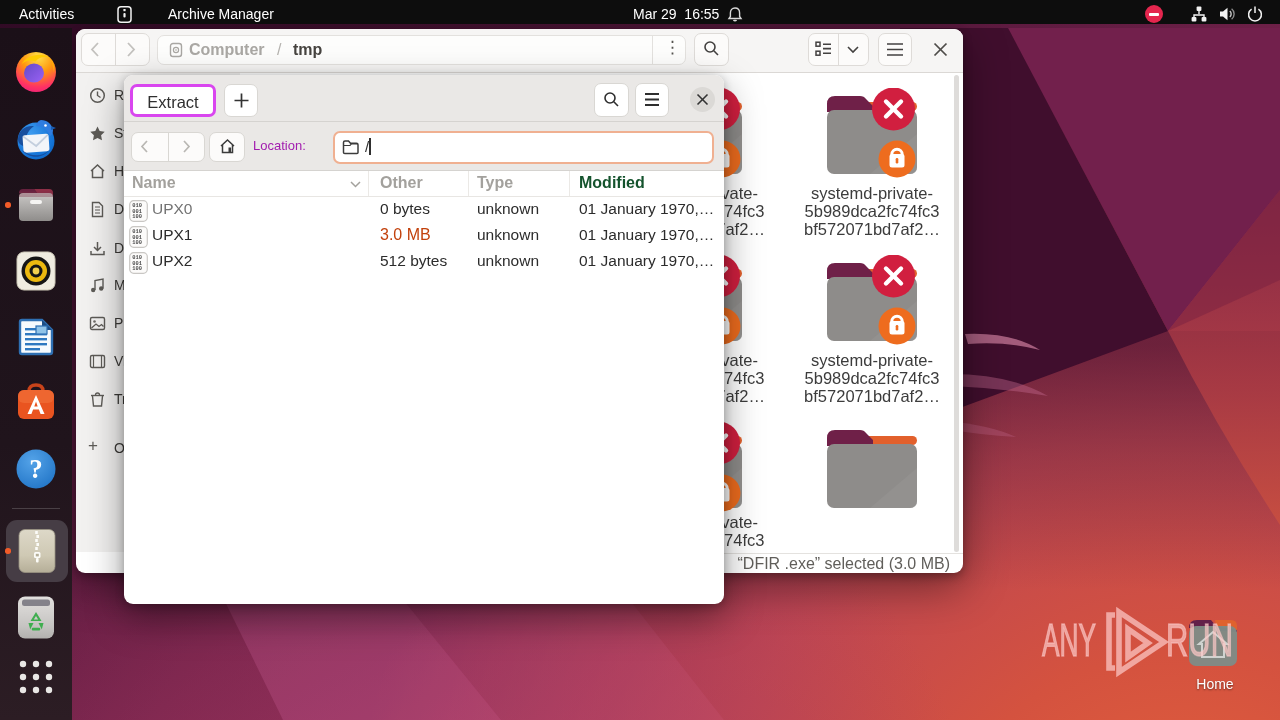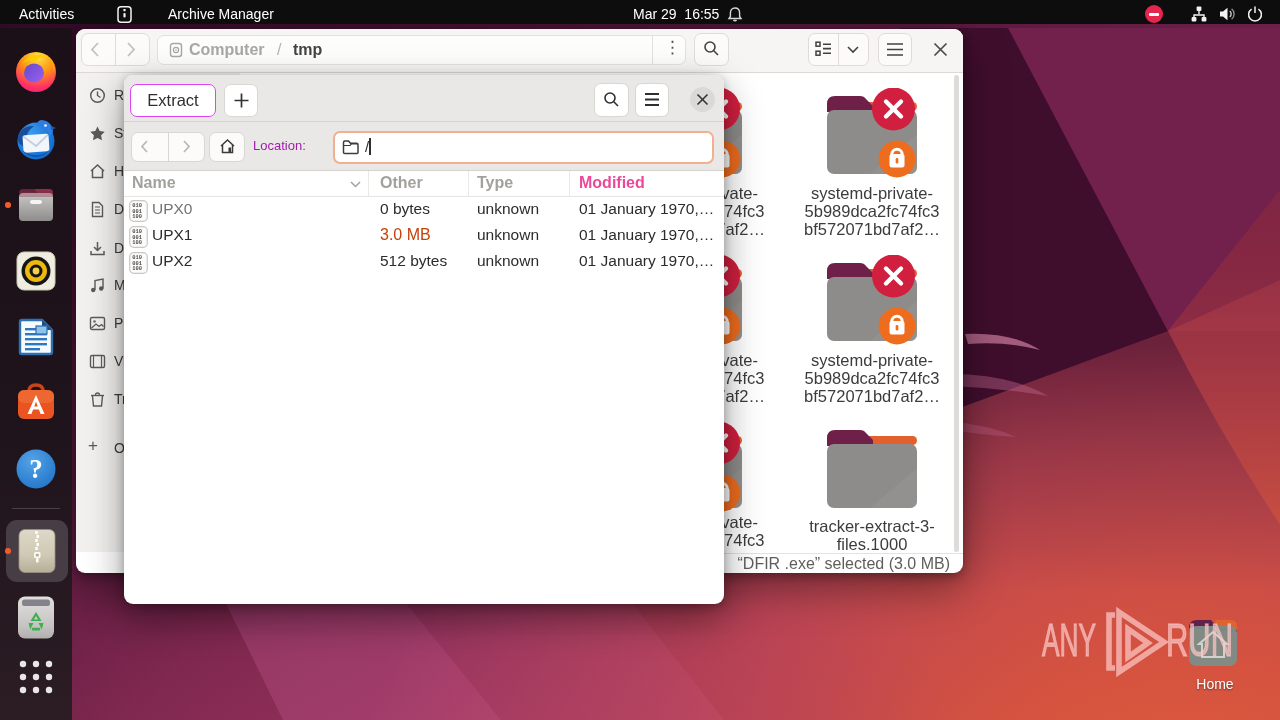--- a/index.html
+++ b/index.html
@@ -243,34 +243,33 @@
 
   <svg class="abs" style="left:748px;top:226px" width="96" height="92" viewBox="0 0 96 92">
 <use href="#folderbase"></use>
         <use href="#fbadges"></use>
       </svg>
   <div class="abs" style="left:716px;top:322px;width:160px;text-align:center;font-size:16.5px;line-height:18px;color:#3c3c3c;">systemd-private-<br>5b989dca2fc74fc3<br>bf572071bd7af2…</div>
 
   <svg class="abs" style="left:748px;top:393px" width="96" height="92" viewBox="0 0 96 92">
 <use href="#folderbase"></use>
       </svg>
-  <div class="abs" style="left:716px;top:488px;width:160px;text-align:center;font-size:16.5px;line-height:18px;color:#3c3c3c;">tracker-extract-3-<br>files.1000</div>
 
   <div class="abs" style="left:164px;top:524px;width:723px;height:1px;background:#e4e2df;"></div>
   <div class="abs" style="left:0;top:526px;width:874px;text-align:right;font-size:16px;color:#605e5a;">“DFIR .exe” selected (3.0 MB)</div>
 
   <div class="abs" style="left:878px;top:46px;width:5px;height:477px;background:#dedcda;border-radius:3px;"></div>
 </div>
 
 <div class="abs" id="dlg" style="left:124px;top:75px;width:600px;height:529px;background:#ffffff;border-radius:9px;box-shadow:0 14px 38px rgba(0,0,0,.40), 0 2px 10px rgba(0,0,0,.24);overflow:hidden;">
   <div class="abs" style="left:0;top:0;width:600px;height:95px;background:#eae8e6;"></div>
   <div class="abs" style="left:0;top:46px;width:600px;height:1px;background:#d5d3d0;"></div>
   <div class="abs" style="left:0;top:95px;width:600px;height:1px;background:#d5d3d0;"></div>
 
-  <div class="abs" style="left:6px;top:9px;width:86px;height:33px;background:#ffffff;border:1px solid #d946ef;border-radius:7px;text-align:center;line-height:31px;font-size:16.5px;color:#2f2f2f;">Extract</div>
+  <div class="abs" style="left:6px;top:9px;width:86px;height:33px;background:#ffffff;border:3px solid #d946ef;border-radius:7px;text-align:center;line-height:31px;font-size:16.5px;color:#2f2f2f;">Extract</div>
   <div class="abs" style="left:100px;top:9px;width:34px;height:33px;background:#ffffff;border:1px solid #d9d7d3;border-radius:7px;"></div>
   <svg class="abs" style="left:109px;top:17px" width="17" height="17" viewBox="0 0 17 17">
         <g stroke="#333" stroke-width="1.7">
           <line x1="8.5" y1="1.5" x2="8.5" y2="15.5"></line>
           <line x1="1.5" y1="8.5" x2="15.5" y2="8.5"></line>
         </g>
       </svg>
   <div class="abs" style="left:470px;top:8px;width:35px;height:34px;background:#ffffff;border:1px solid #d9d7d3;border-radius:7px;"></div>
   <svg class="abs" style="left:479px;top:16px" width="17" height="17" viewBox="0 0 17 17">
     <circle cx="7" cy="7" r="5" fill="none" stroke="#2e2e2e" stroke-width="1.6"></circle>
@@ -316,21 +315,21 @@
 
   <div class="abs" style="left:8px;top:99px;font-size:16px;font-weight:bold;color:#a3a19d;">Name</div>
   <svg class="abs" style="left:225px;top:105px" width="13" height="9" viewBox="0 0 13 9">
         <path d="M 2,2 L 6.5,6.5 L 11,2" fill="none" stroke="#a3a19d" stroke-width="1.5"></path>
       </svg>
   <div class="abs" style="left:244px;top:96px;width:1px;height:25px;background:#ebe9e6;"></div>
   <div class="abs" style="left:256px;top:99px;font-size:16px;font-weight:bold;color:#a3a19d;">Other</div>
   <div class="abs" style="left:344px;top:96px;width:1px;height:25px;background:#ebe9e6;"></div>
   <div class="abs" style="left:353px;top:99px;font-size:16px;font-weight:bold;color:#a3a19d;">Type</div>
   <div class="abs" style="left:445px;top:96px;width:1px;height:25px;background:#ebe9e6;"></div>
-  <div class="abs" style="left:455px;top:99px;font-size:16px;font-weight:bold;color:#ec4899;">Modified</div>
+  <div class="abs" style="left:455px;top:99px;font-size:16px;font-weight:bold;color:#14532d;">Modified</div>
   <div class="abs" style="left:0;top:121px;width:600px;height:1px;background:#e8e6e3;"></div>
 
   <svg class="abs" style="left:5px;top:125px" width="19" height="22" viewBox="0 0 19 22">
     <rect x="0.7" y="0.7" width="17.6" height="20.6" rx="4" fill="#fcfbfa" stroke="#c9c7c4" stroke-width="1.2"></rect>
     <g font-family="Liberation Mono, monospace" font-size="5.4" fill="#4a4a4a" font-weight="bold">
       <text x="3.2" y="7.4">010</text>
           <text x="3.2" y="12.9">001</text>
           <text x="3.2" y="18.4">100</text>
     </g>
   </svg>

